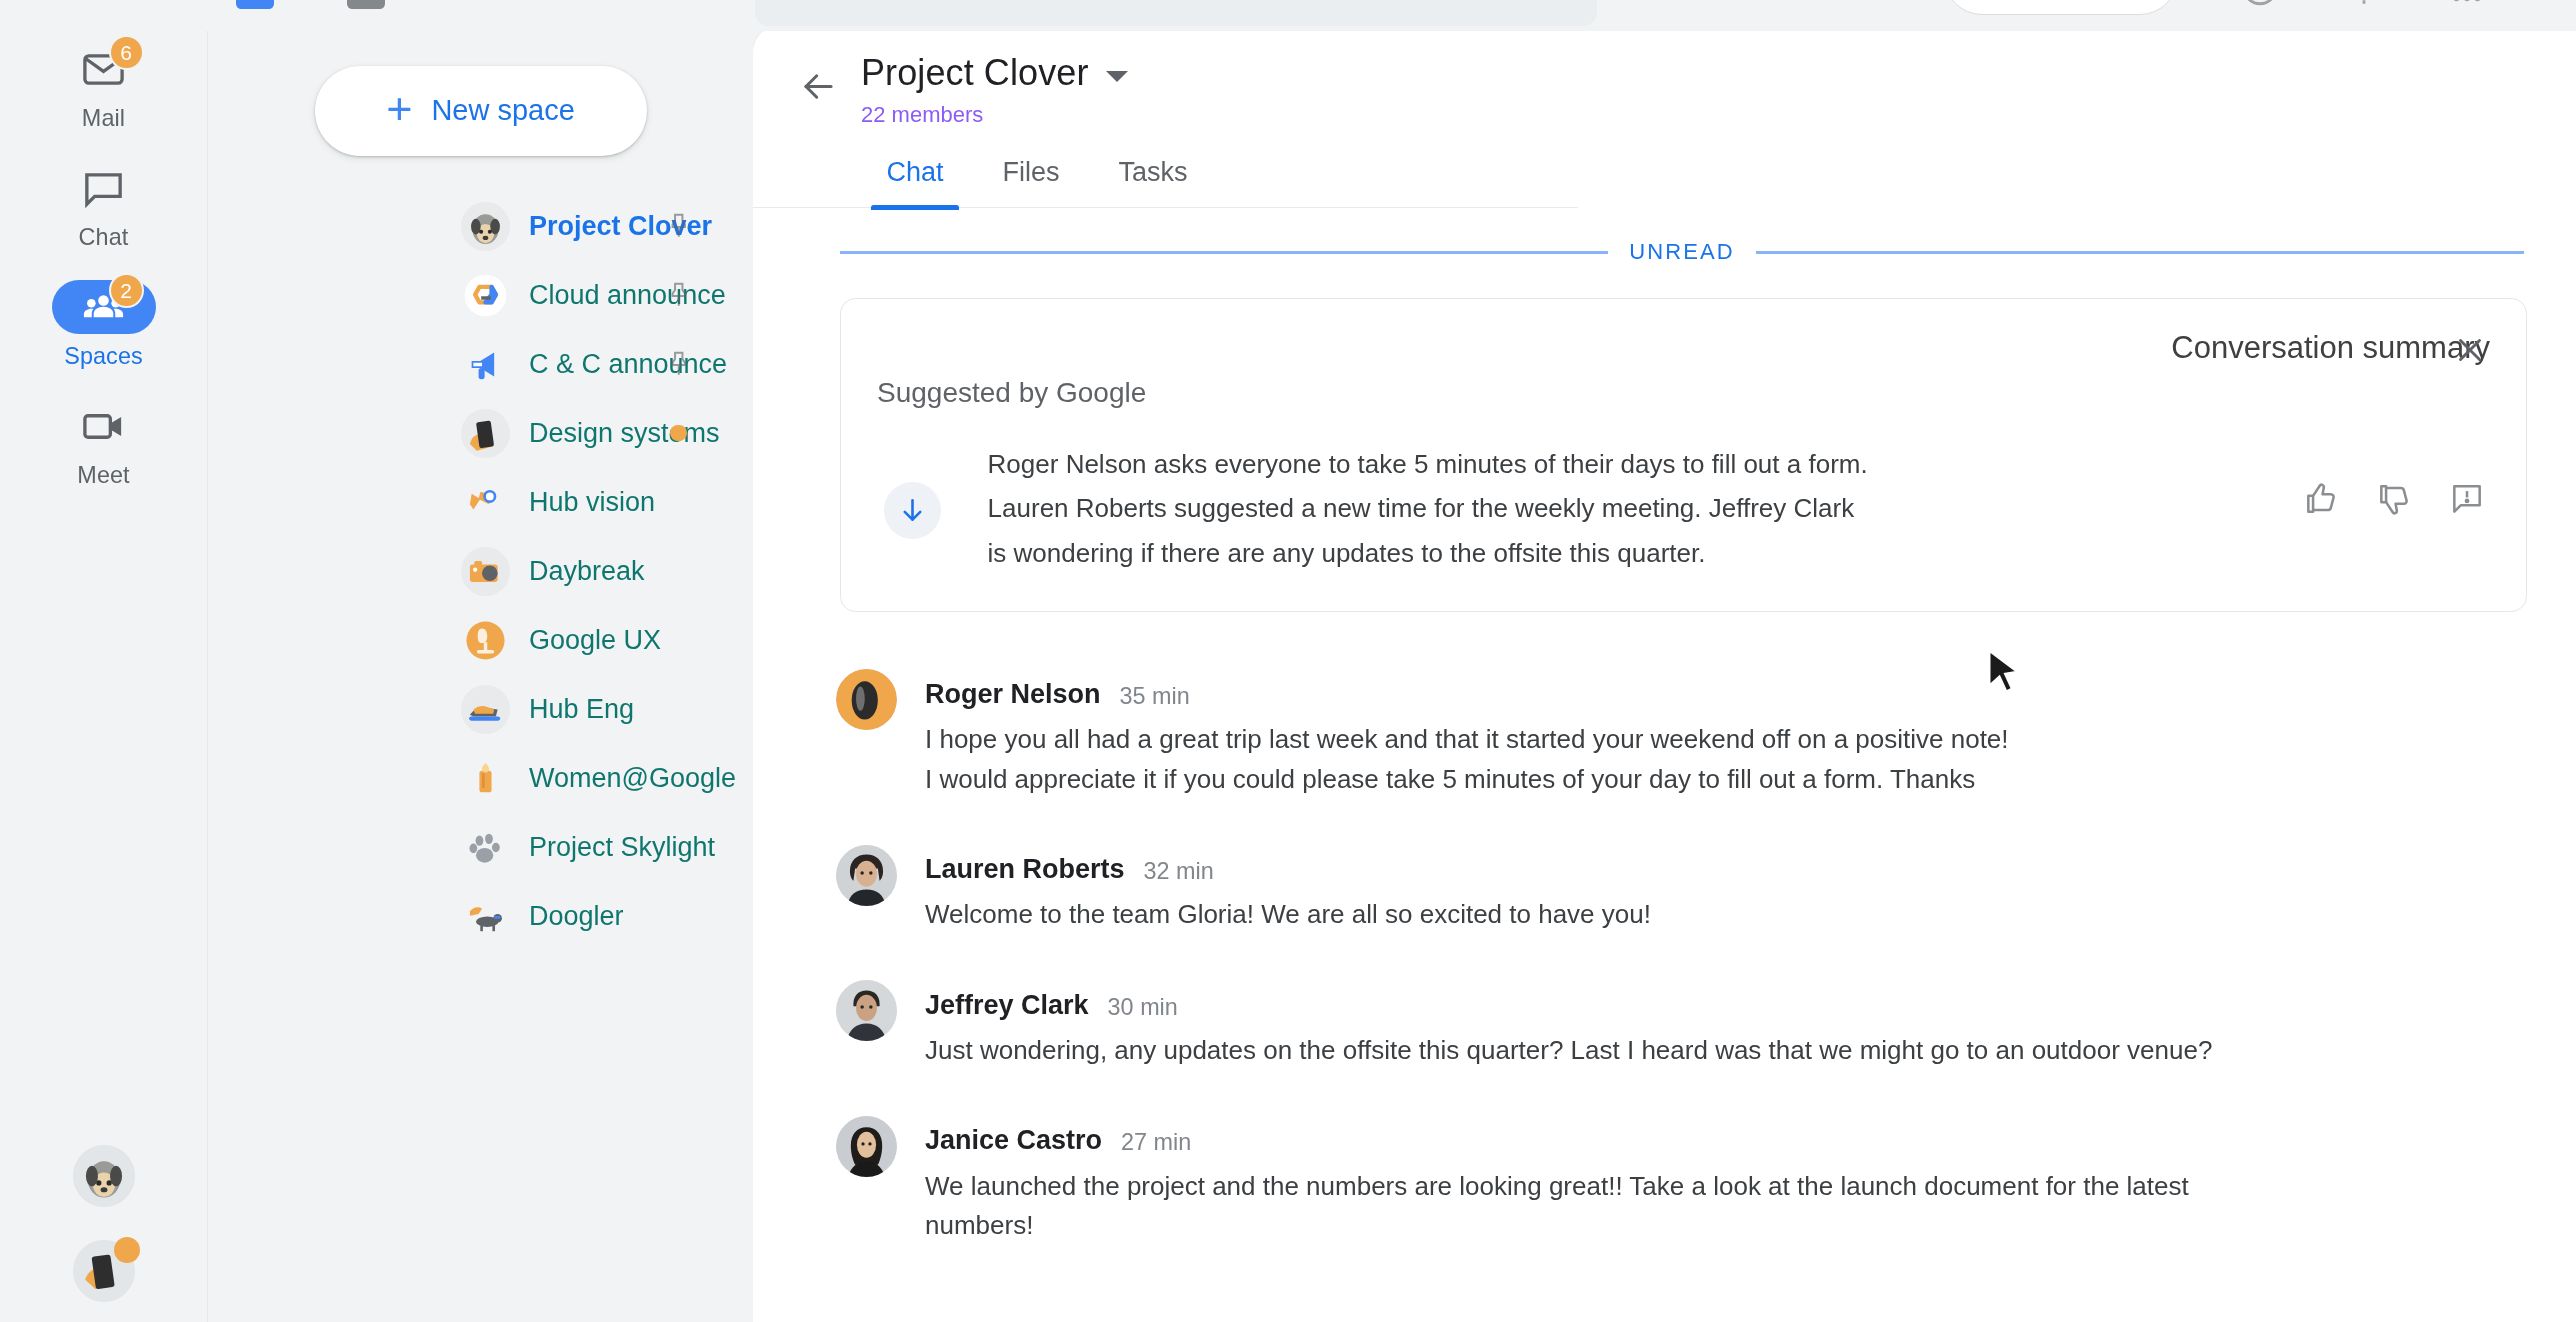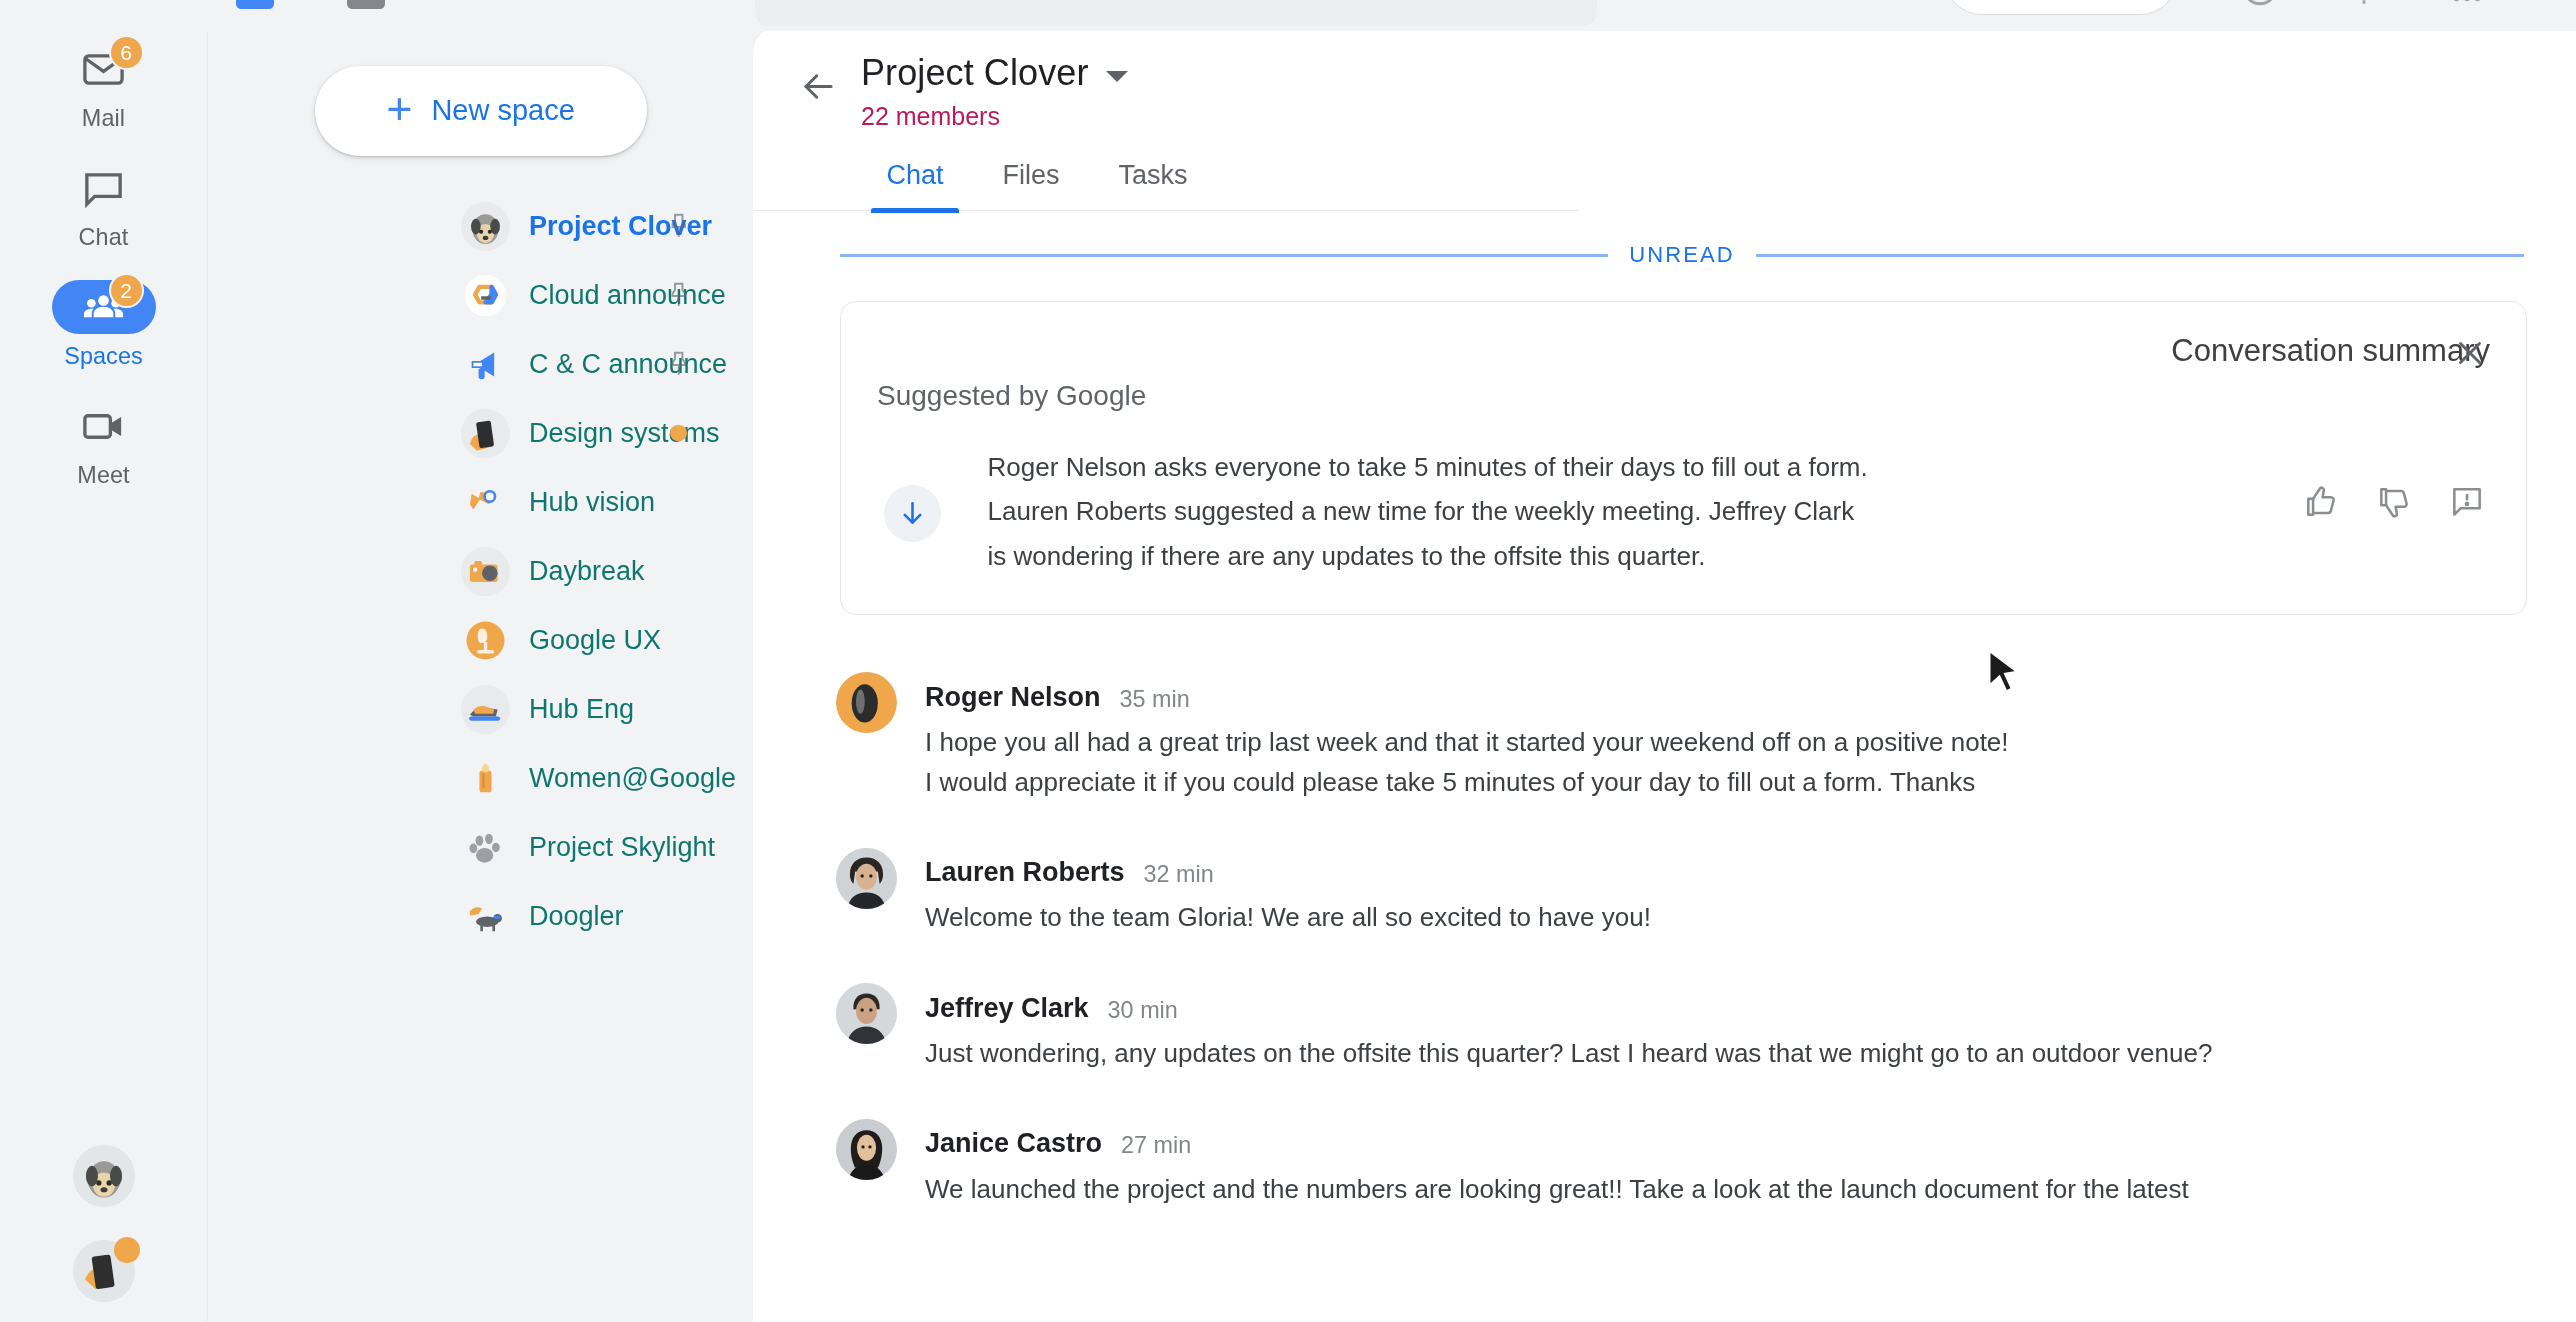--- a/index.html
+++ b/index.html
@@ -221,21 +221,21 @@
   }
   .caret {
     width: 0; height: 0;
     border-left: 11.3px solid transparent;
     border-right: 11.3px solid transparent;
     border-top: 11.3px solid #5f6368;
     margin-top: 7px; cursor: pointer;
   }
   .head-sub {
     margin-top: 7.8px;
-    font-size: 25px; color: #be185d;
+    font-size: 22px; color: #8b5cf6;
   }
   .tabs {
     margin-top: 29.5px;
     padding-left: 104px;
     display: flex; align-items: flex-end; gap: 0;
     border-bottom: 1.7px solid #e8eaed;
     width: 825px;
   }
   .tab {
     padding: 0 29.5px 19px 29.5px;
@@ -783,20 +783,21 @@
             <circle cx="39" cy="32" r="1.9" fill="#1f1c1a"></circle>
           </svg>
         </div>
         <div class="msg-body">
           <div class="msg-meta">
             <span class="msg-name">Janice Castro</span>
             <span class="msg-time">27 min</span>
           </div>
           <div class="msg-text">
             <span class="ln">We launched the project and the numbers are looking great!! Take a look at the launch document for the latest</span>
+            <span class="ln">numbers!</span>
           </div>
         </div>
       </div>
 
     </div>
   </div>
 
   <div class="cursor">
     <svg width="38" height="49" viewBox="0 0 22 28">
       <path d="M2 1l16 12-7 1.2 4 8.6-3.2 1.6-4-8.7L2 21z" fill="#1b1b1b" stroke="#ffffff" stroke-width="1.2"></path>

